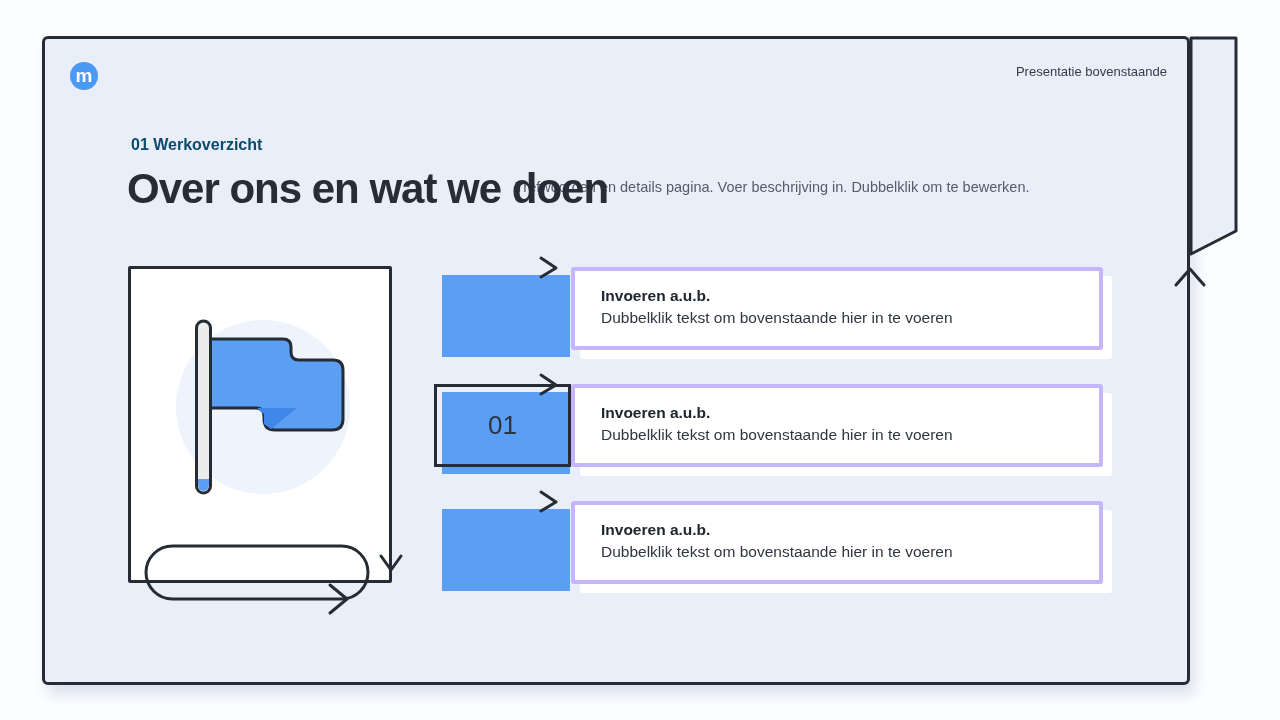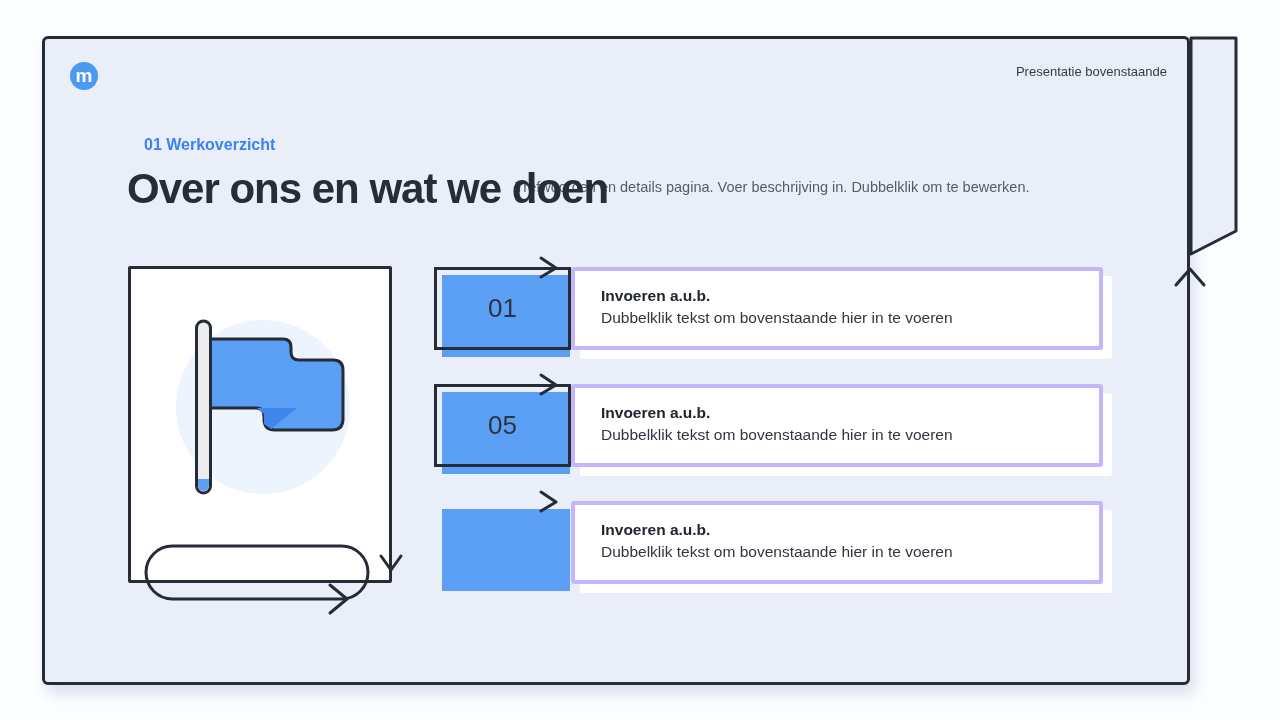--- a/index.html
+++ b/index.html
@@ -21,21 +21,21 @@
 
   
   .logo{
     left:70px;top:62px;width:28px;height:28px;border-radius:50%;
     background:#4a99f3;display:flex;align-items:center;justify-content:center;
   }
   .logo span{color:#fff;font-weight:bold;font-size:19px;line-height:1;margin-top:-2px;}
 
   .doc-label{right:113px;top:64px;font-size:13px;color:#343c47;}
 
-  .kicker{left:144px;top:136px;font-size:16px;font-weight:bold;color:#3b82f6;}
+  .kicker{left:131px;top:136px;font-size:16px;font-weight:bold;color:#0c4a6e;}
   .subtitle{left:515px;top:179px;font-size:14.5px;color:#545c68;z-index:2;}
   .title{
     left:127px;top:165px;font-size:42px;font-weight:800;color:#262d36;
     letter-spacing:-1px;z-index:3;
   }
 
   
   .card{
     left:128px;top:266px;width:264px;height:317px;
     background:#fff;border:3px solid #262c36;border-radius:2px;z-index:4;
@@ -88,28 +88,27 @@
     <circle cx="263" cy="407" r="87" fill="#edf4fd"></circle>
     <path d="M210 339 L283 339 Q291 339 291 347 L291 352 Q291 360 299 360 L333 360 Q343 360 343 370
              L343 419 Q343 430 332 430 L275 430 Q264 430 264 419 L264 416 Q264 408 256 408 L210 408 Z" fill="#5b9ff4" stroke="#262c36" stroke-width="3" stroke-linejoin="round"></path>
     <polygon points="257,408 297,408 271,429 264,424 264,414" fill="#3f87ea"></polygon>
     <rect x="196.5" y="321" width="14" height="172" rx="7" fill="#ececec" stroke="#262c36" stroke-width="3"></rect>
     <path d="M198 479 L209 479 L209 484 Q209 491 203.5 491 Q198 491 198 484 Z" fill="#5b9ff4"></path>
   </svg>
 
 
   <div class="abs num-fill" style="left:442px;top:275px;"></div>
-  <div class="abs num-outline" style="left:434px;top:267px;">01</div>
   <div class="abs text-box" style="left:571px;top:267px;">
     <div class="tb-title">Invoeren a.u.b.</div>
     <div class="tb-desc">Dubbelklik tekst om bovenstaande hier in te voeren</div>
   </div>
 
   <div class="abs num-fill" style="left:442px;top:392px;"></div>
-  <div class="abs num-outline" style="left:434px;top:384px;">05</div>
+  <div class="abs num-outline" style="left:434px;top:384px;">01</div>
   <div class="abs text-box" style="left:571px;top:384px;">
     <div class="tb-title">Invoeren a.u.b.</div>
     <div class="tb-desc">Dubbelklik tekst om bovenstaande hier in te voeren</div>
   </div>
 
   <div class="abs num-fill" style="left:442px;top:509px;"></div>
   <div class="abs text-box" style="left:571px;top:501px;">
     <div class="tb-title">Invoeren a.u.b.</div>
     <div class="tb-desc">Dubbelklik tekst om bovenstaande hier in te voeren</div>
   </div>

